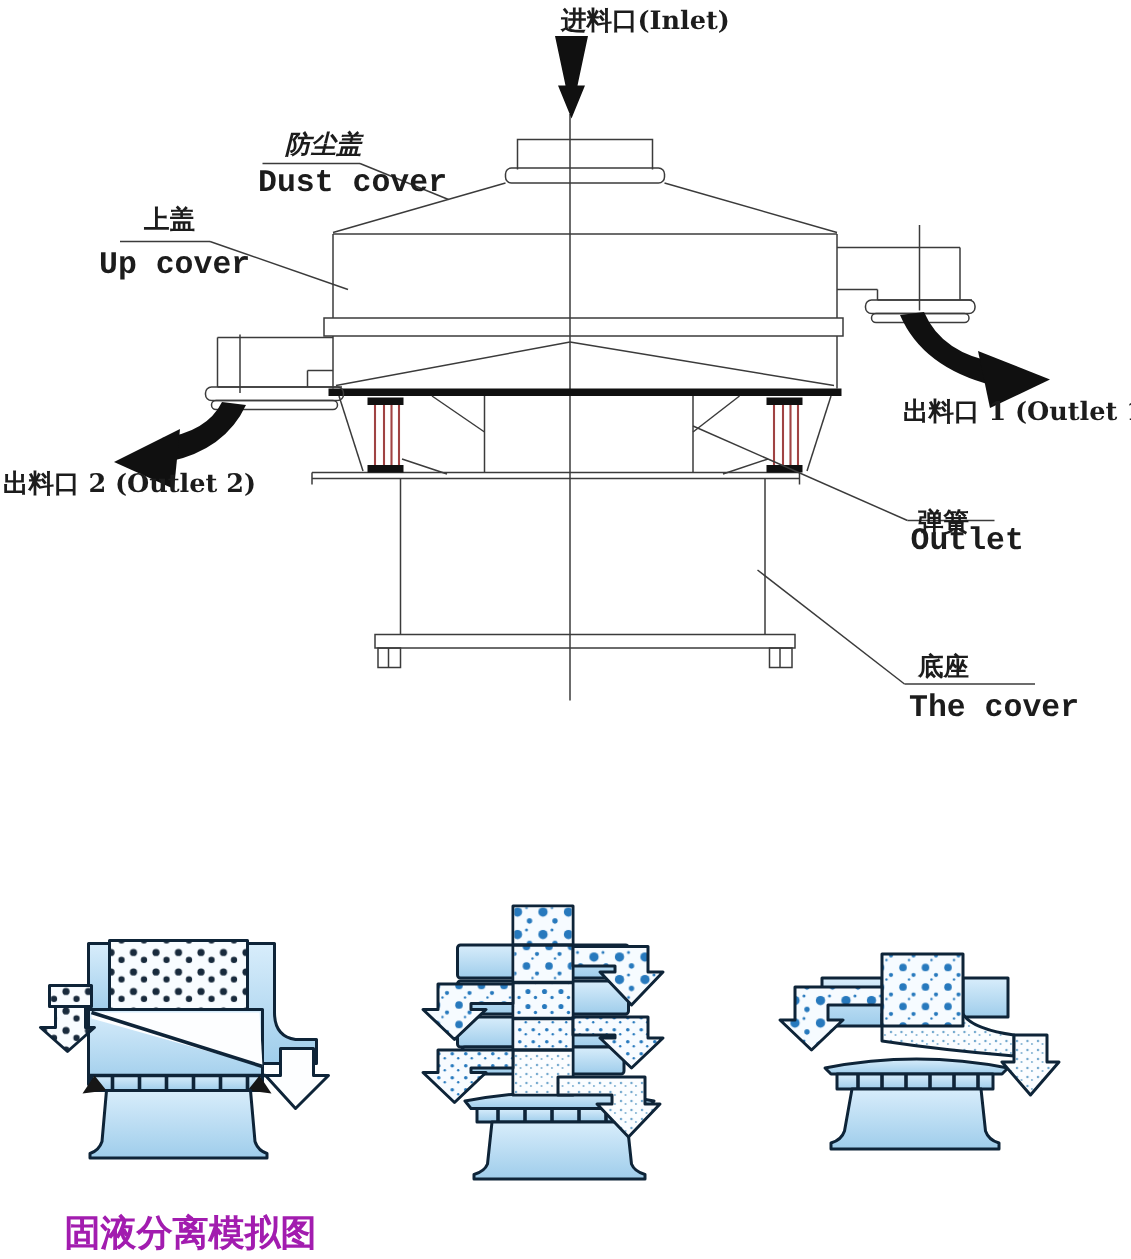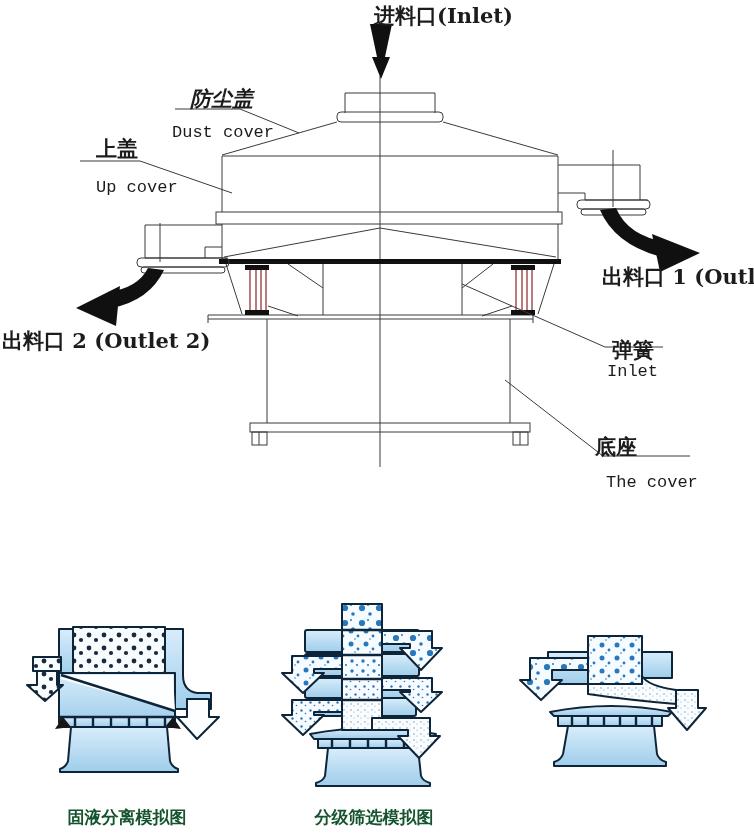--- a/index.html
+++ b/index.html
@@ -1,23 +1,23 @@
 <!DOCTYPE html>
 <html style="--line: #3b3b3b; --arrow_black: #101010; --spring_red: #a04343; --sim_outline: #0e2438; --dot_dark: #182a3c; --dot_blue: #2779bd;"><head>
 <meta charset="utf-8">
 <style>
   html,body{margin:0;padding:0;background:#fff;}
   #canvas{position:relative;width:754px;height:839px;background:#ffffff;overflow:hidden;
           font-family:"DejaVu Sans",sans-serif;}
   svg{position:absolute;left:0;top:0;}
   .lbl{position:absolute;white-space:nowrap;color:#1c1c1c;}
-  .zh{font-family:"DejaVu Serif",serif;font-size:21px;font-weight:700;}
-  .en{font-family:"Liberation Mono",monospace;font-size:17px;font-weight:400;margin-top:12px;}
+  .zh{font-family:"DejaVu Serif",serif;font-size:17px;font-weight:700;}
+  .en{font-family:"Liberation Mono",monospace;font-size:21px;font-weight:700;}
   .caption{position:absolute;width:170px;text-align:center;
-           font-family:"DejaVu Sans",sans-serif;font-size:17px;font-weight:700;color:#14532d;}
+           font-family:"DejaVu Sans",sans-serif;font-size:24px;font-weight:700;color:#a21caf;}
   
   .ln{stroke:var(--line);stroke-width:1;fill:none;}
   .blk{fill:var(--arrow_black);stroke:none;}
   .red{stroke:var(--spring_red);stroke-width:1.4;}
   .cap{fill:#161616;stroke:none;}
   .simShape{stroke:var(--sim_outline);stroke-width:2;stroke-linejoin:round;}
   .simFill{fill:url(#gb);}
   .whiteFill{fill:#fdfeff;}
   .dotDark{fill:var(--dot_dark);}
   .dotBlue{fill:var(--dot_blue);}
@@ -269,24 +269,23 @@
     <rect class="simShape" x="80" y="34" width="54" height="48" fill="url(#p-mix)"></rect>
     <path class="simShape" d="M80,56 L22,56 L22,78 L12,78 L33,98 L54,78 L44,78 L44,68 L80,68 Z" fill="url(#p-big)"></path>
     <path class="simShape" d="M168,88 L190,88 L190,106 L198,106 L179,128 L160,106 L168,106 Z" fill="url(#p-speck)"></path>
   </g>
 </svg>
 
 <div class="lbl zh" style="left:374px;top:2px;">进料口(Inlet)</div>
 <div class="lbl zh" style="left:190px;top:85px;font-style:italic;">防尘盖</div>
 <div class="lbl en" style="left:172px;top:111px;">Dust cover</div>
 <div class="lbl zh" style="left:96px;top:135px;">上盖</div>
-<div class="lbl en" style="left:96px;top:166px;">Up cover</div>
+<div class="lbl en" style="left:66px;top:166px;">Up cover</div>
 <div class="lbl zh" style="left:602px;top:263px;">出料口 1 (Outlet 1</div>
-<div class="lbl zh" style="left:2px;top:327px;">出料口 2 (Outlet 2)</div>
+<div class="lbl zh" style="left:2px;top:311px;">出料口 2 (Outlet 2)</div>
 <div class="lbl zh" style="left:612px;top:336px;">弹簧</div>
-<div class="lbl en" style="left:607px;top:350px;">Inlet</div>
-<div class="lbl zh" style="left:595px;top:433px;">底座</div>
+<div class="lbl en" style="left:607px;top:350px;">Outlet</div>
+<div class="lbl zh" style="left:612px;top:433px;">底座</div>
 <div class="lbl en" style="left:606px;top:461px;">The cover</div>
 
 <div class="caption" style="left:42px;top:806px;">固液分离模拟图</div>
-<div class="caption" style="left:289px;top:806px;">分级筛选模拟图</div>
 
 </div>
 
 </body></html>

